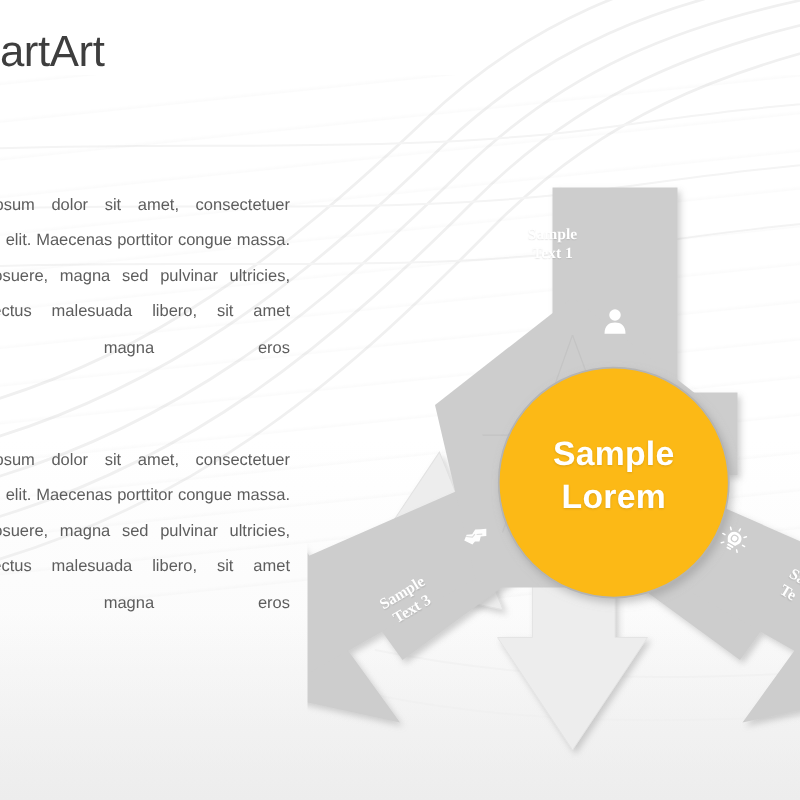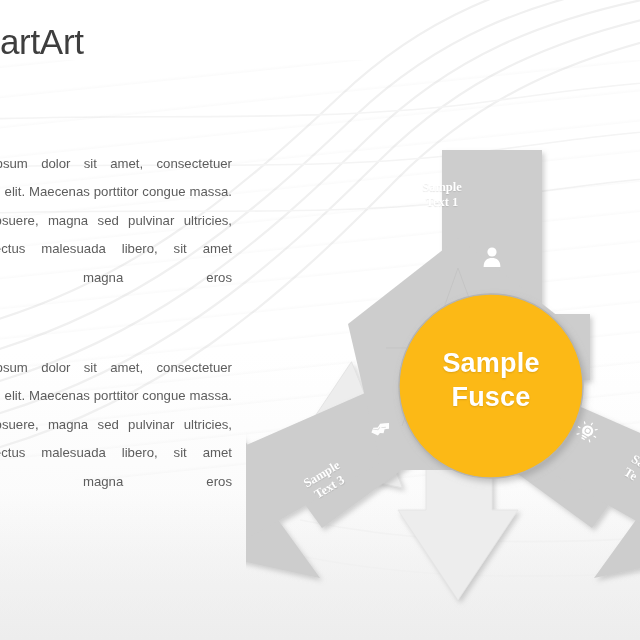--- a/index.html
+++ b/index.html
@@ -264,17 +264,17 @@
         </g>
         <path d="M 11 4.4 C 7.7 4.4 5.4 6.7 5.4 9.8 C 5.4 12 7 13.2 7.6 14.6 L 14.4 14.6 C 15 13.2 16.6 12 16.6 9.8 C 16.6 6.7 14.3 4.4 11 4.4 Z" fill="#ffffff"></path>
         <rect x="8.2" y="15.6" width="5.6" height="1.5" rx="0.7" fill="#ffffff"></rect>
         <rect x="9" y="18" width="4" height="1.4" rx="0.7" fill="#ffffff"></rect>
         <circle cx="11" cy="9.6" r="2.6" fill="none" stroke="#cfcfcf" stroke-width="1"></circle>
       </svg>
     </span>
 
     <div class="center-label">
       <span>Sample</span><br>
-      <span>Fusce</span>
+      <span>Lorem</span>
     </div>
 
   </div>
 </div>
 
 </body></html>

